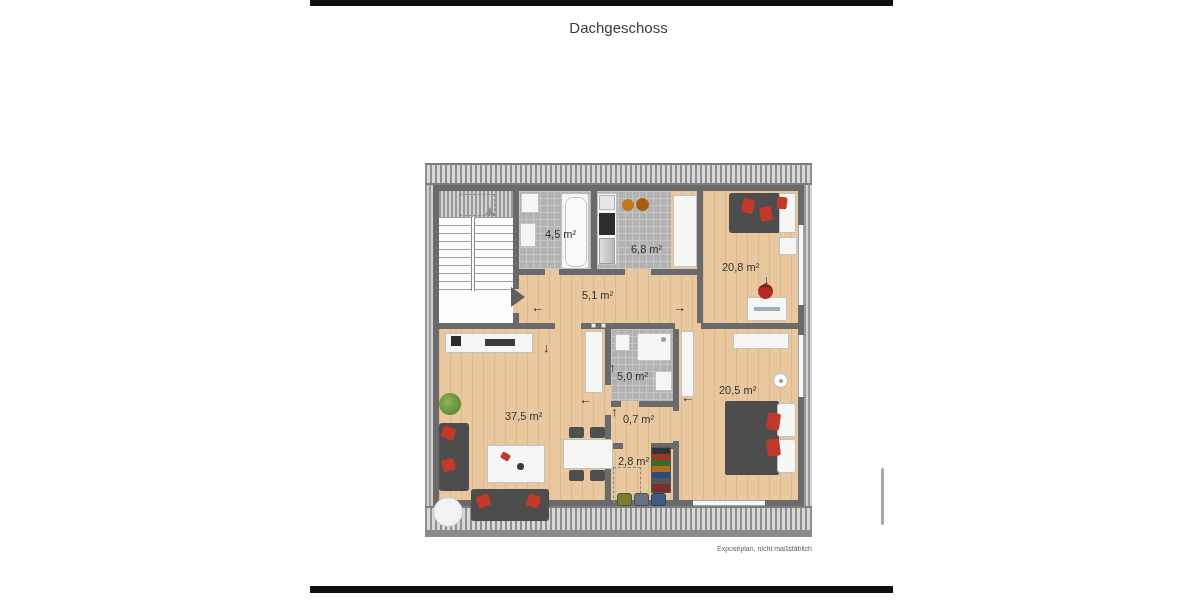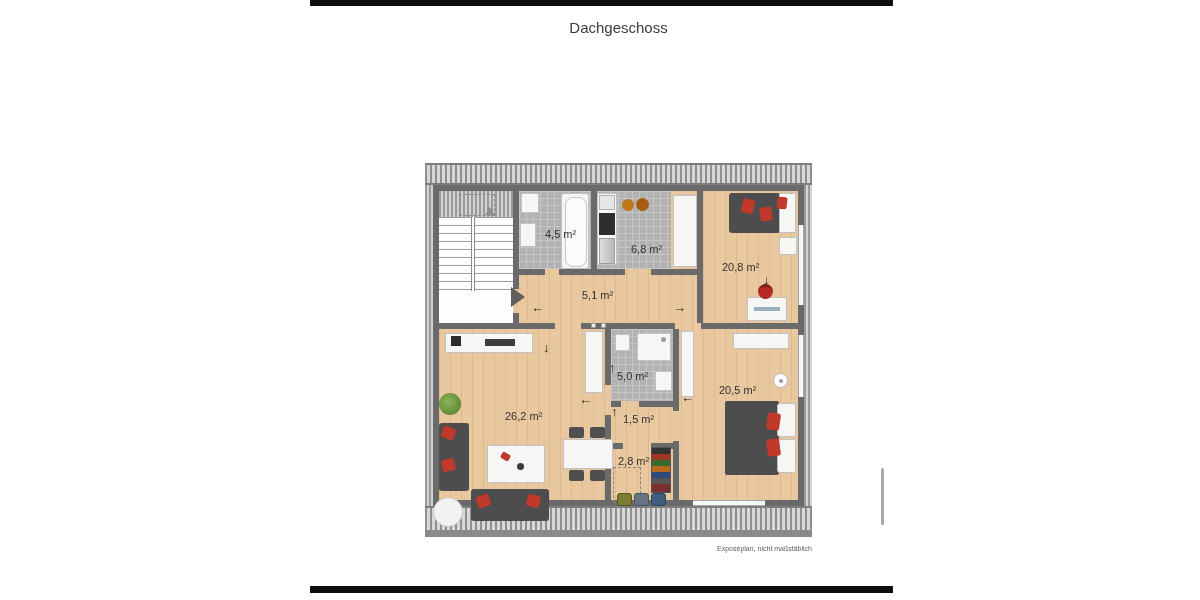--- a/index.html
+++ b/index.html
@@ -177,17 +177,17 @@
   <div class="arrow" style="left:186px;top:242px;">↑</div>
   <div class="arrow" style="left:154px;top:230px;">←</div>
   <div class="arrow" style="left:256px;top:228px;">←</div>
   <div class="arrow" style="left:338px;top:110px;">↓</div>
 
   <div class="room-label" style="left:120px;top:65px;">4,5 m²</div>
   <div class="room-label" style="left:206px;top:80px;">6,8 m²</div>
   <div class="room-label" style="left:297px;top:98px;">20,8 m²</div>
   <div class="room-label" style="left:157px;top:126px;">5,1 m²</div>
   <div class="room-label" style="left:192px;top:207px;">5,0 m²</div>
-  <div class="room-label" style="left:80px;top:247px;">26,2 m²</div>
-  <div class="room-label" style="left:198px;top:250px;">1,5 m²</div>
+  <div class="room-label" style="left:80px;top:247px;">37,5 m²</div>
+  <div class="room-label" style="left:198px;top:250px;">0,7 m²</div>
   <div class="room-label" style="left:193px;top:292px;">2,8 m²</div>
   <div class="room-label" style="left:294px;top:221px;">20,5 m²</div>
 </div>
 
 </body></html>

